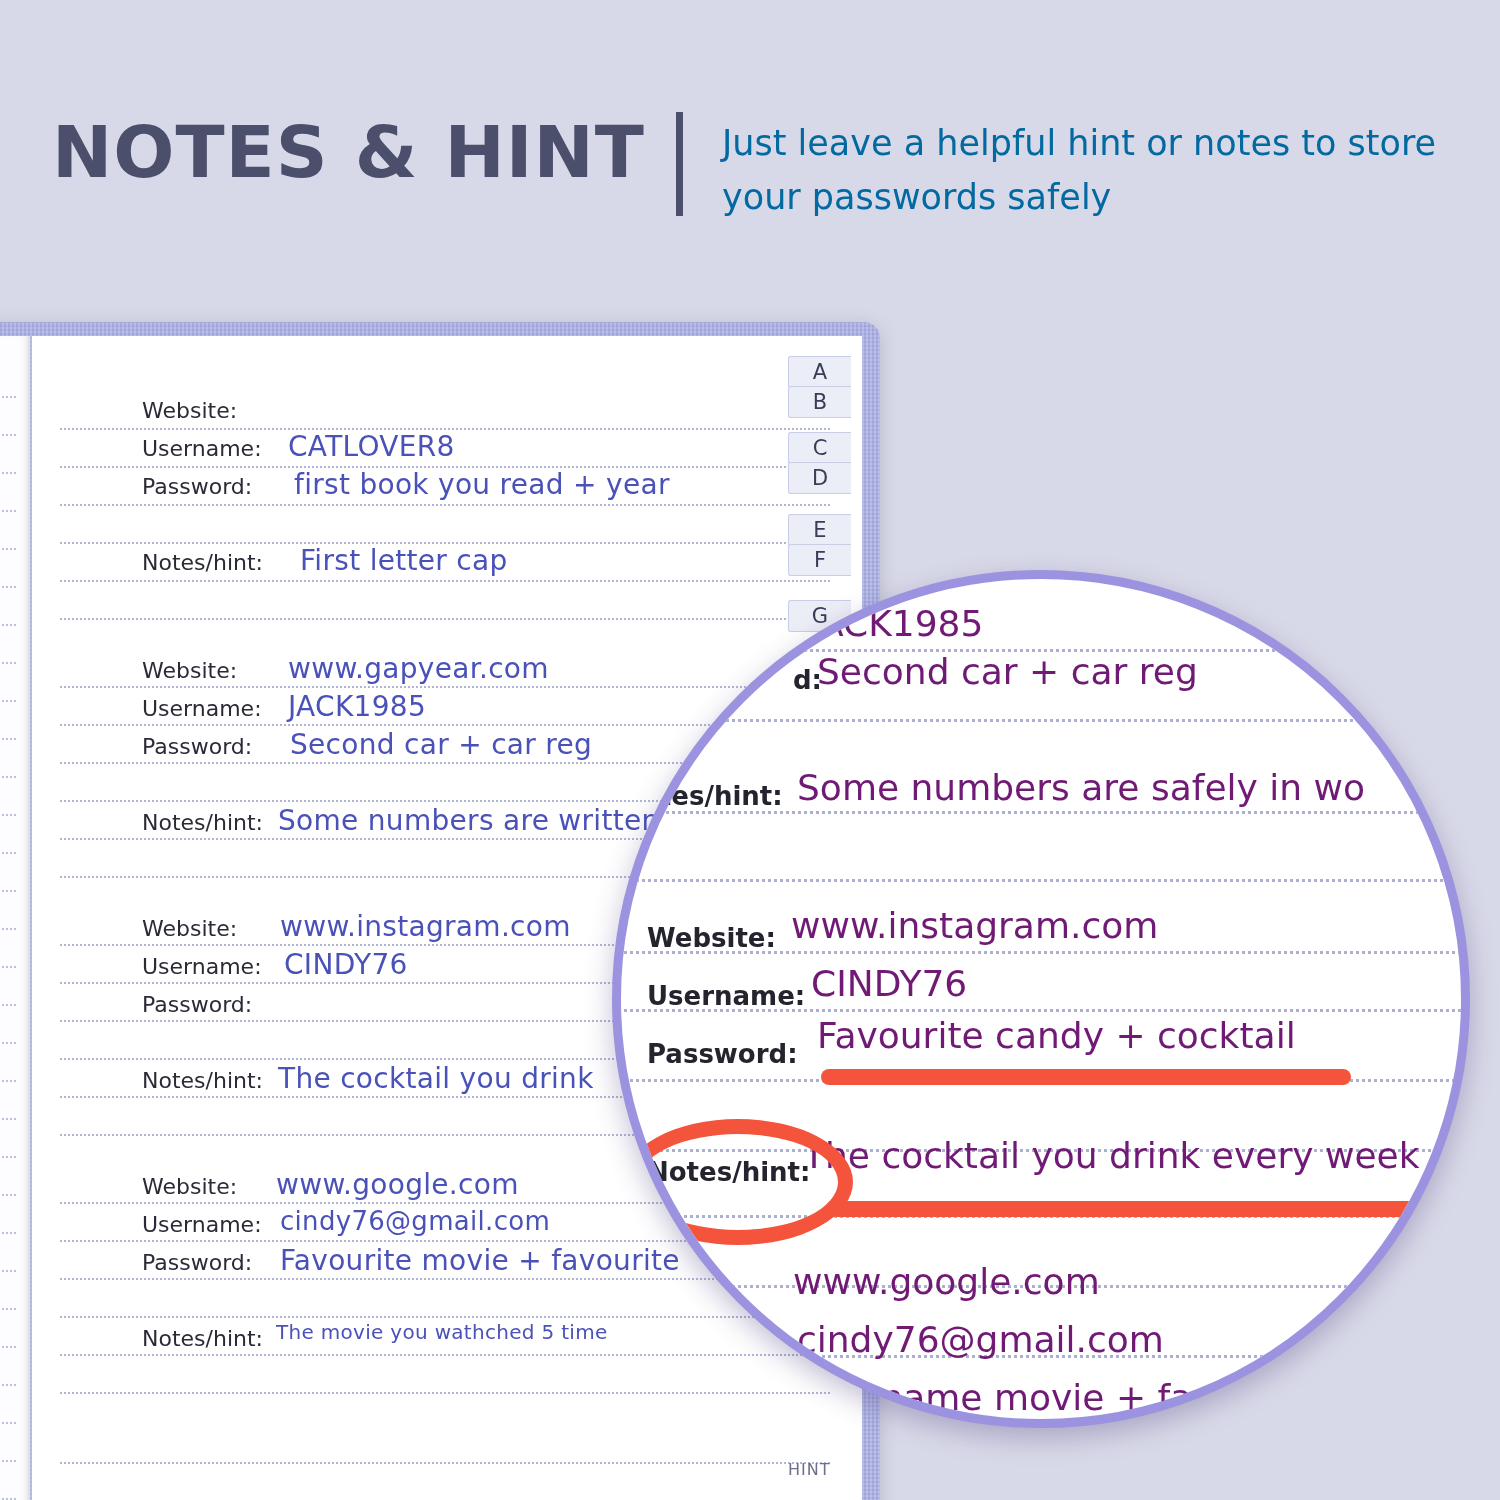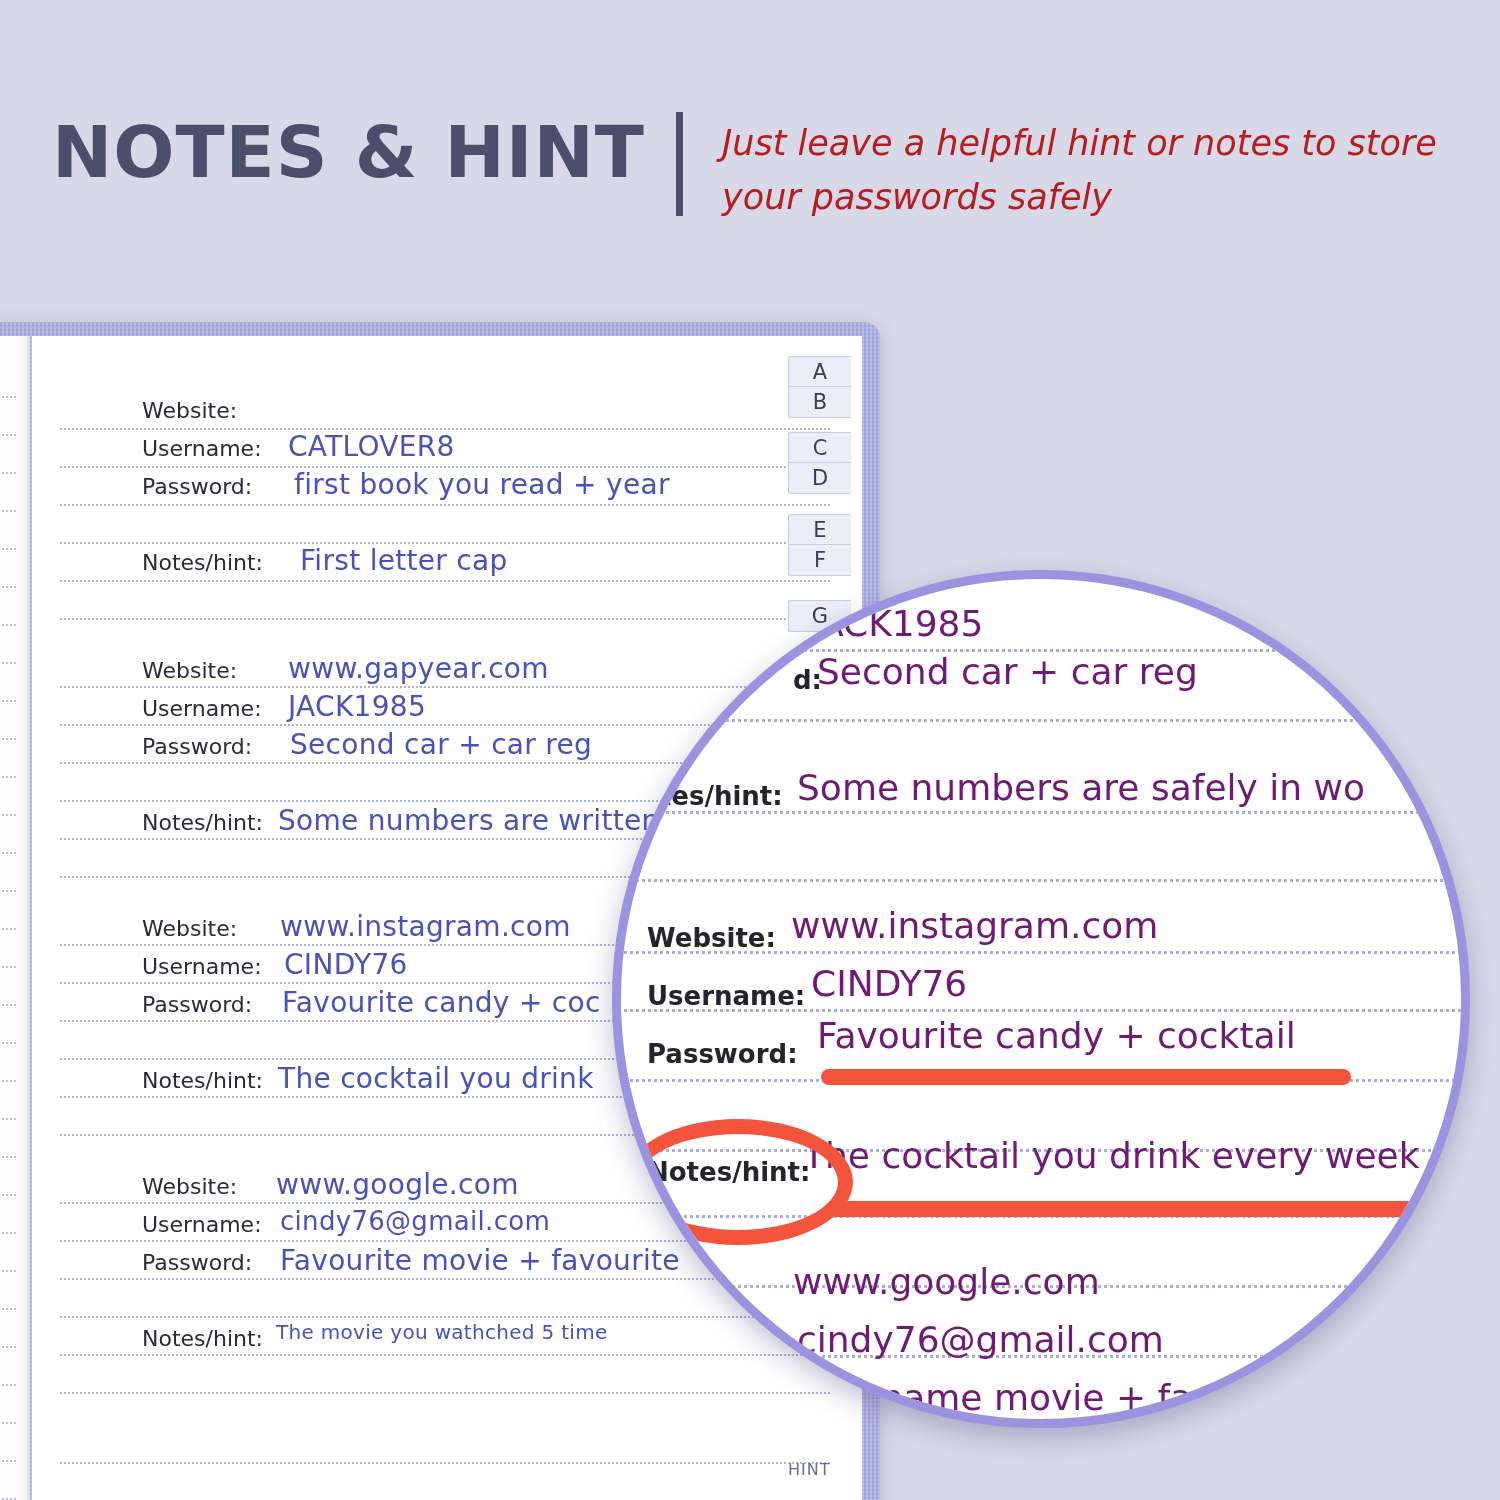--- a/index.html
+++ b/index.html
@@ -27,23 +27,22 @@
   }
   #header-divider{
     position:absolute;left:676px;top:112px;
     width:7px;height:104px;background:#4c4f6b;
   }
   #header-sub{
     position:absolute;left:722px;top:116px;
     width:720px;
     font-size:35px;
     line-height:1.55;
-    color:#b91c1c;
-    font-family:"DejaVu Sans", sans-serif;
-    font-style:italic;
+    color:#0369a1;
+    font-family:"DejaVu Sans", sans-serif;
   }
 
   
   #book{
     position:absolute;left:-30px;top:322px;
     width:910px;height:1215px;
     background:#a9aee4;
     border-radius:16px;
     box-shadow:0 4px 18px rgba(60,60,90,.22);
     overflow:hidden;
@@ -239,21 +238,20 @@
       <div class="row" style="top:0">
         <span class="lbl">Website:</span>
         <span class="val hand" style="left:248px">www.instagram.com</span>
       </div>
       <div class="row" style="top:38px">
         <span class="lbl">Username:</span>
         <span class="val hand" style="left:252px">CINDY76</span>
       </div>
       <div class="row" style="top:76px">
         <span class="lbl">Password:</span>
-        <span class="val hand" style="left:250px">Favourite candy + coc</span>
       </div>
       <div class="row" style="top:152px">
         <span class="lbl">Notes/hint:</span>
         <span class="val hand" style="left:246px">The cocktail you drink </span>
       </div>
     </div>
 
     <div class="entry" style="top:838px">
       <div class="row" style="top:0">
         <span class="lbl">Website:</span>

